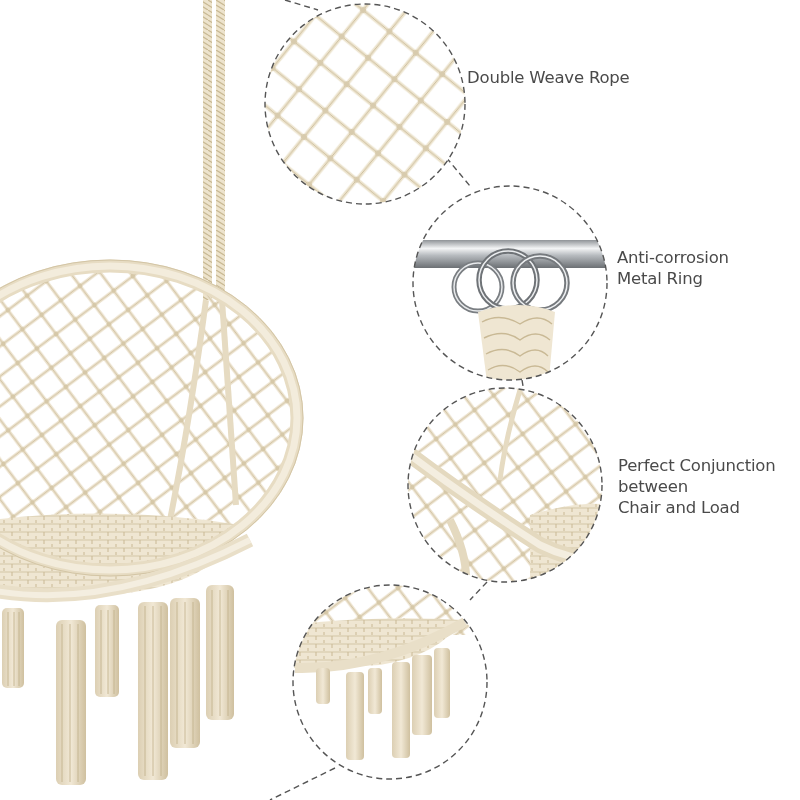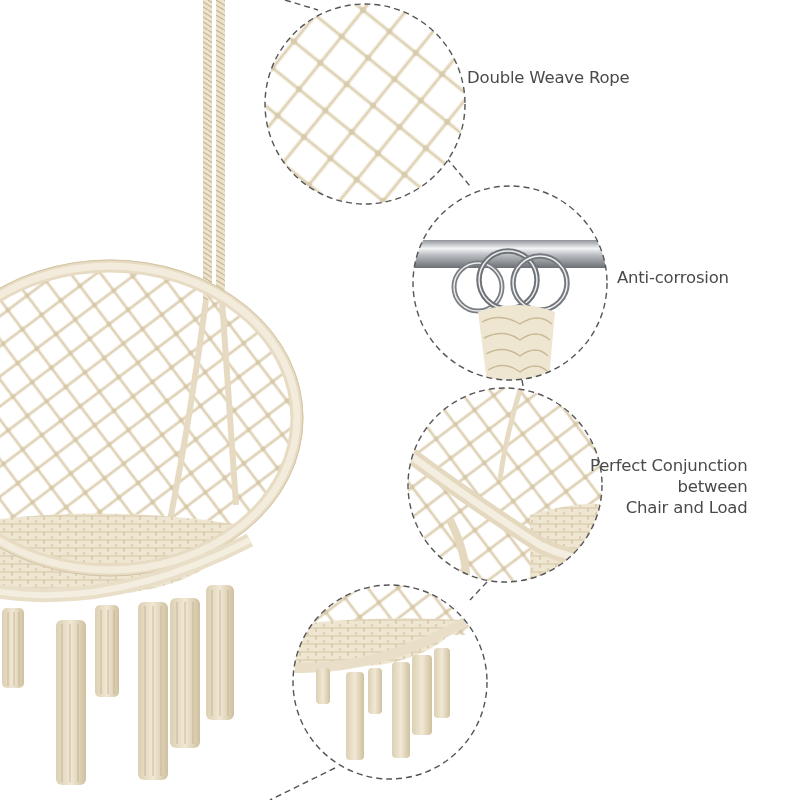--- a/index.html
+++ b/index.html
@@ -10,21 +10,21 @@
     body {
       width: 800px;
       height: 800px;
       position: relative;
       overflow: hidden;
       font-family: "DejaVu Sans", "Liberation Sans", sans-serif;
     }
     .stage {
       position: absolute;
       left: 0; top: 0;
-      width: 800px; height: 800px; text-align: right;
+      width: 800px; height: 800px;
     }
     .stage svg.art {
       position: absolute;
       left: 0; top: 0;
       width: 800px; height: 800px;
     }
     .feature-label {
       position: absolute;
       color: #4a4a4a;
       font-size: 16.5px;
@@ -202,24 +202,25 @@
         <rect x="434" y="648" width="16" height="70" rx="4" fill="url(#tassel)"></rect>
       </g>
       <circle cx="390" cy="682" r="97" fill="none" stroke="#555555" stroke-width="1.4" stroke-dasharray="6 4"></circle>
     </g>
   </svg>
 
   <div class="feature-label" style="left:467px; top:67px;">
     <span>Double Weave Rope</span>
   </div>
 
-  <div class="feature-label" style="left:617px; top:247px;margin-top:20px;">
+  <div class="feature-label" style="left:617px; top:247px;">
     <span>Anti-corrosion</span>
+    <span>Metal Ring</span>
   </div>
 
-  <div class="feature-label" style="left:590px; top:455px;">
+  <div class="feature-label" style="left:618px; top:455px;">
     <span>Perfect Conjunction</span>
     <span>between</span>
     <span>Chair and Load</span>
   </div>
 
 
 </div>
 
 </body></html>

